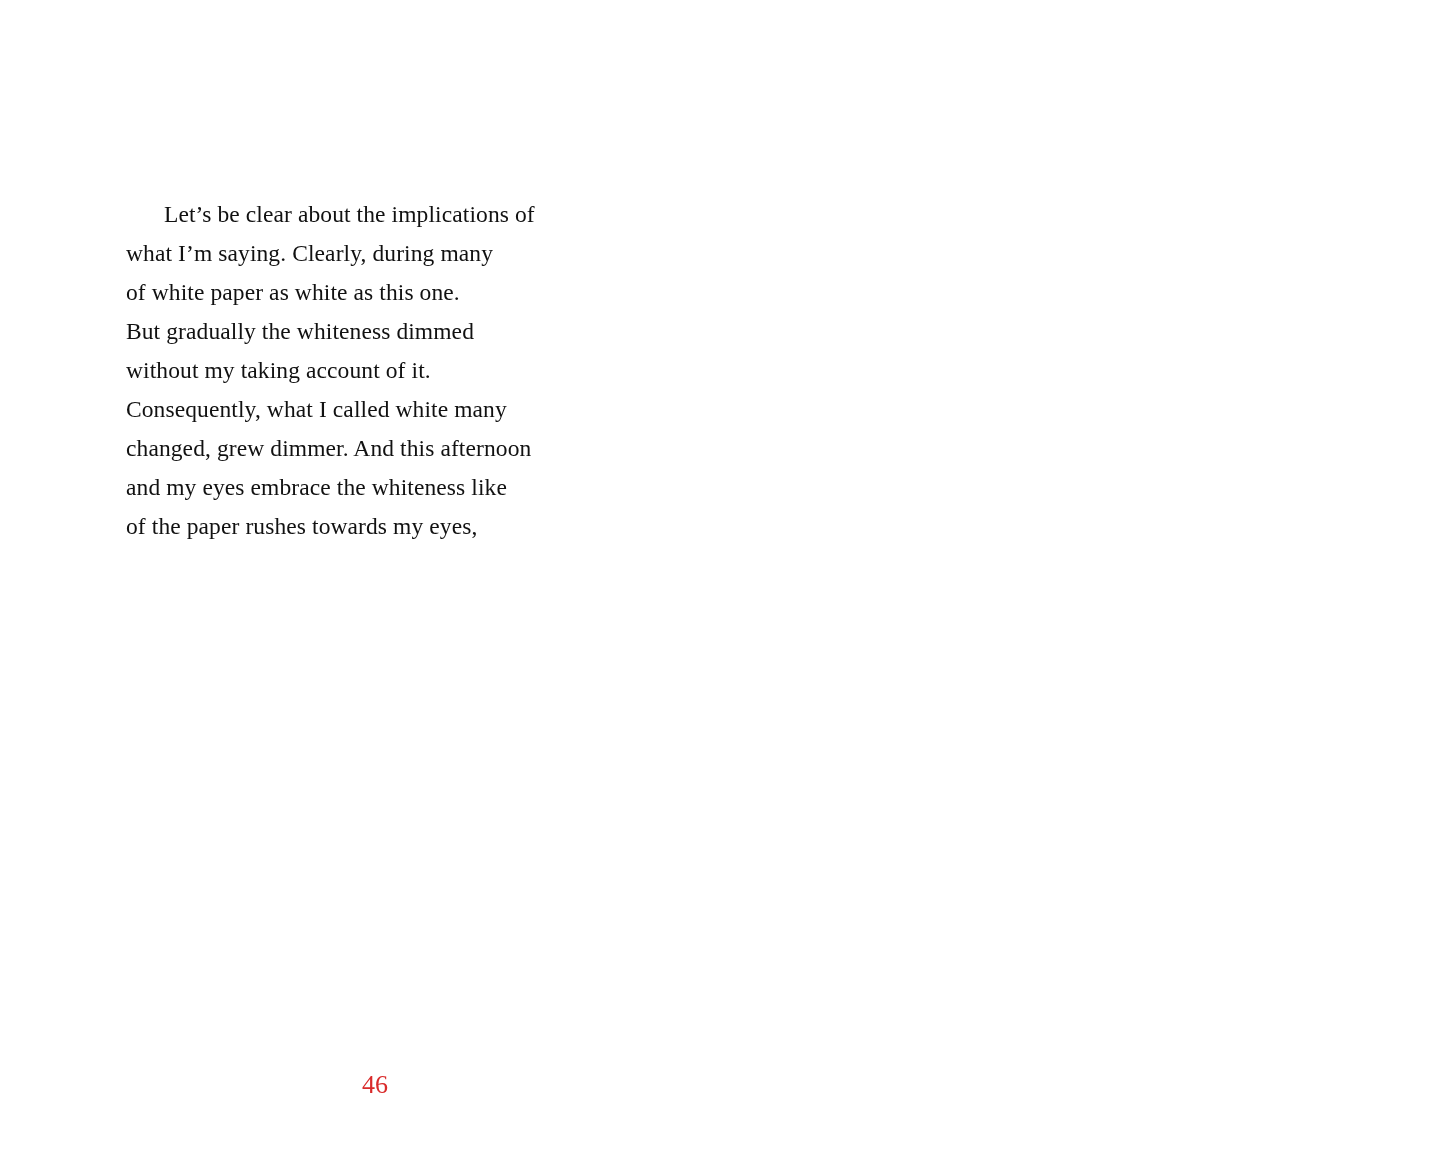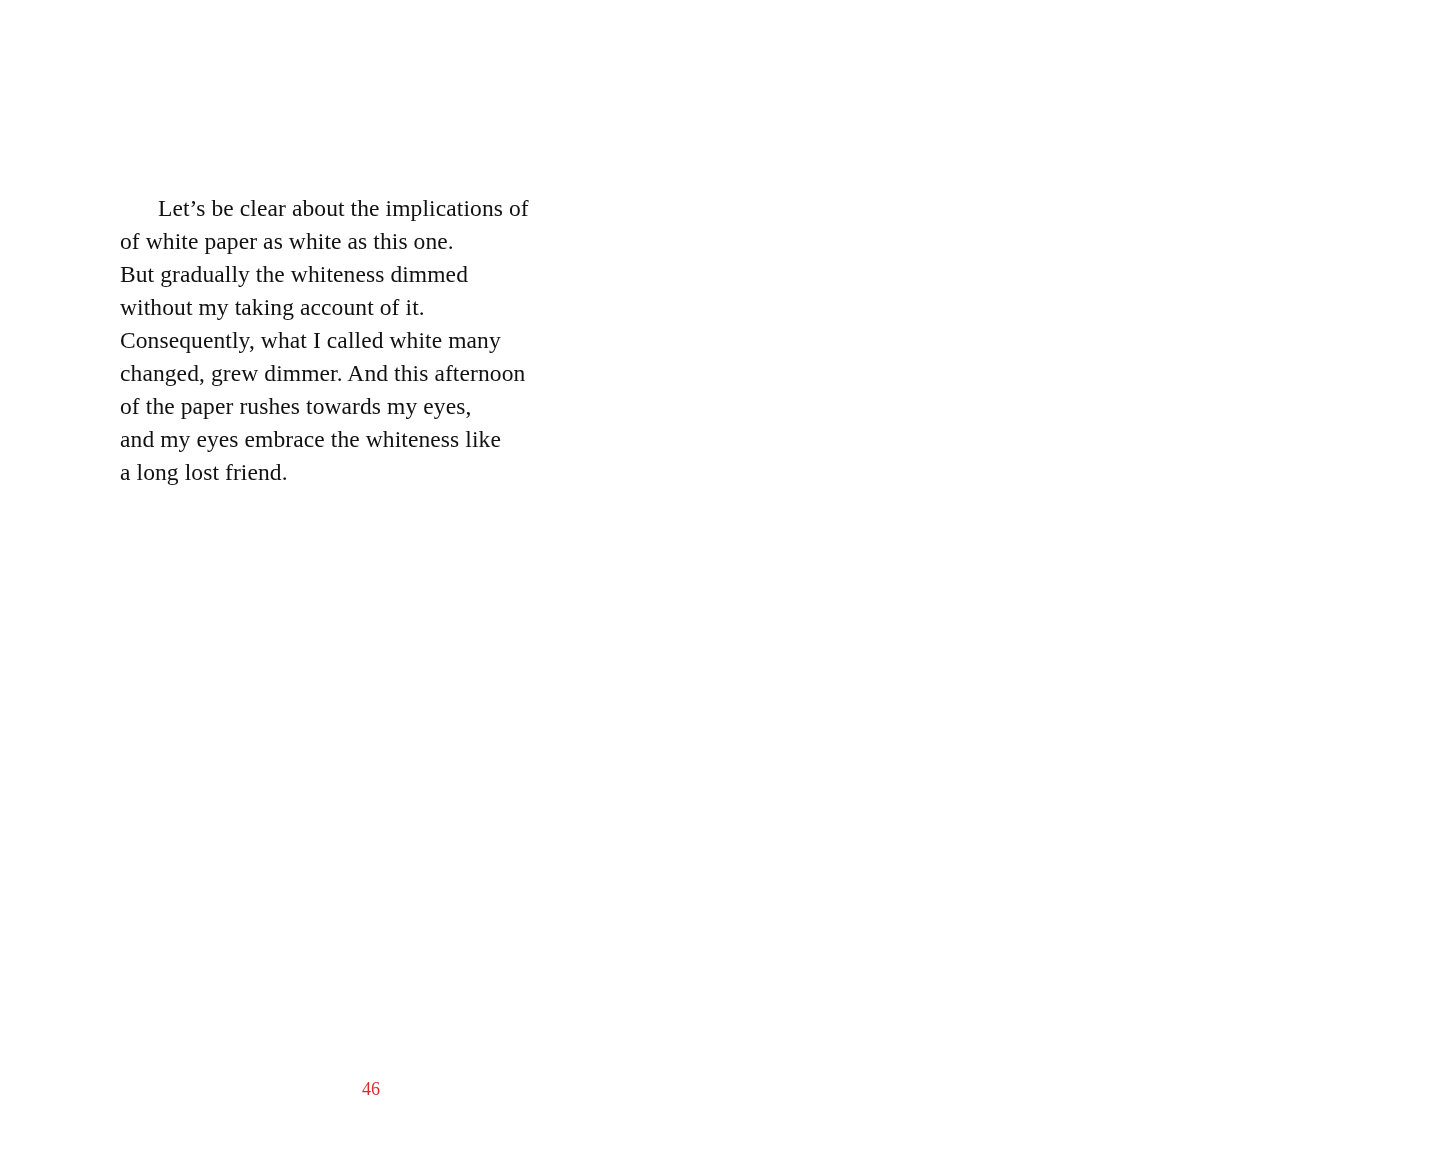--- a/index.html
+++ b/index.html
@@ -32,32 +32,32 @@
     position: absolute;
     left: 120px;
     top: 192px;
     width: 440px;
     font-size: 23.5px;
     line-height: 33px;
     letter-spacing: 0.1px;
     color: #111111;
   }
   .body-text p {
-    margin: 0;
+    margin: 6px;
     text-indent: 0;
   }
   .body-text p .indent {
     display: inline-block;
     width: 38px;
   }
 
   .folio {
     position: absolute;
     bottom: 56px;
-    font-size: 18px;
+    font-size: 26px;
     color: #d92b2b;
     font-family: "Liberation Serif", serif;
   }
   .folio-left  { left: 362px; }
 
   .illustration {
     position: absolute;
     left: 718px;
     top: 70px;
     width: 727px;
@@ -71,28 +71,28 @@
 </style>
 </head>
 <body>
 
 <div class="spread">
 
   <div class="page page-left">
 
     <div class="body-text">
       <p><span class="indent"></span><span>Let’s be clear about the implications of</span></p>
+      <p><span>what I’m saying. Clearly, during many</span></p>
       <p><span>of white paper as white as this one.</span></p>
       <p><span>But gradually the whiteness dimmed</span></p>
       <p><span>without my taking account of it.</span></p>
       <p><span>Consequently, what I called white many</span></p>
       <p><span>changed, grew dimmer. And this afternoon</span></p>
+      <p><span>and my eyes embrace the whiteness like</span></p>
       <p><span>of the paper rushes towards my eyes,</span></p>
-      <p><span>and my eyes embrace the whiteness like</span></p>
-      <p><span>a long lost friend.</span></p>
     </div>
 
     <div class="folio folio-left">46</div>
   </div>
 
   <div class="page page-right">
 
     <div class="illustration">
       <svg viewBox="0 0 727 590" xmlns="http://www.w3.org/2000/svg" fill="none" stroke="#000000" stroke-width="2.2" stroke-linecap="round" stroke-linejoin="round">
 

